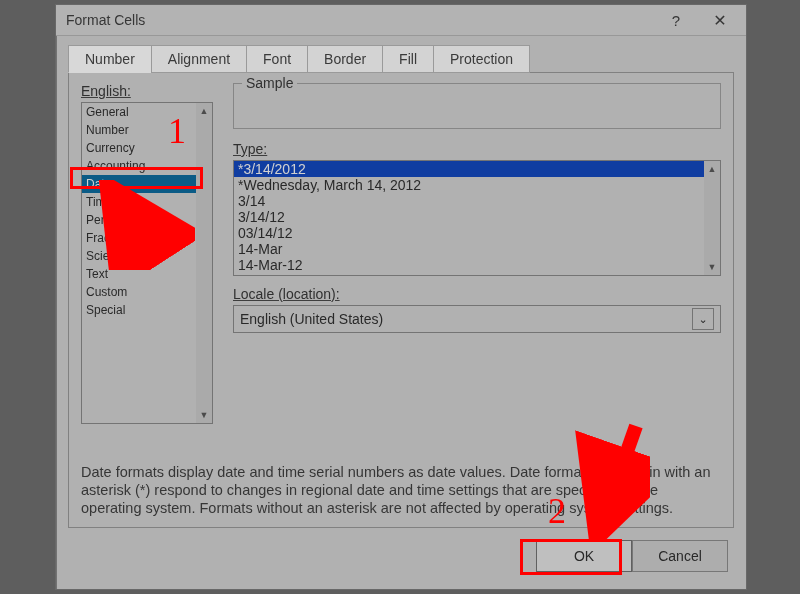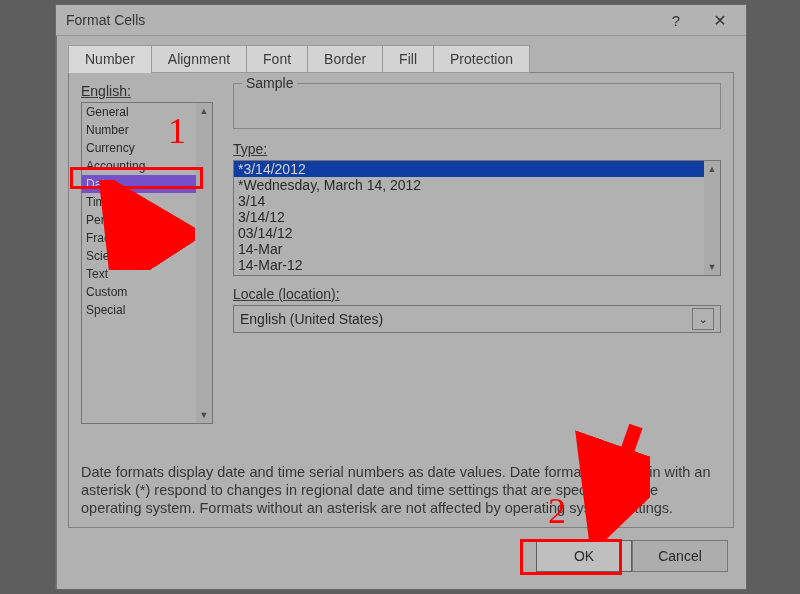--- a/index.html
+++ b/index.html
@@ -136,21 +136,21 @@
   }
   .cat-item {
     padding: 0 4px;
     font-size: 12px;
     line-height: 18px;
     color: #2a2a2a;
     cursor: pointer;
     margin-right: 16px;
   }
   .cat-item.selected {
-    background: #8b5cf6;
+    background: #0369a1;
     color: #fff;
   }
   .sample-box {
     border: 1px solid #a0a0a0;
     background: #d8d8d8;
     position: relative;
     height: 44px;
     margin-bottom: 12px;
   }
   .sample-legend {

